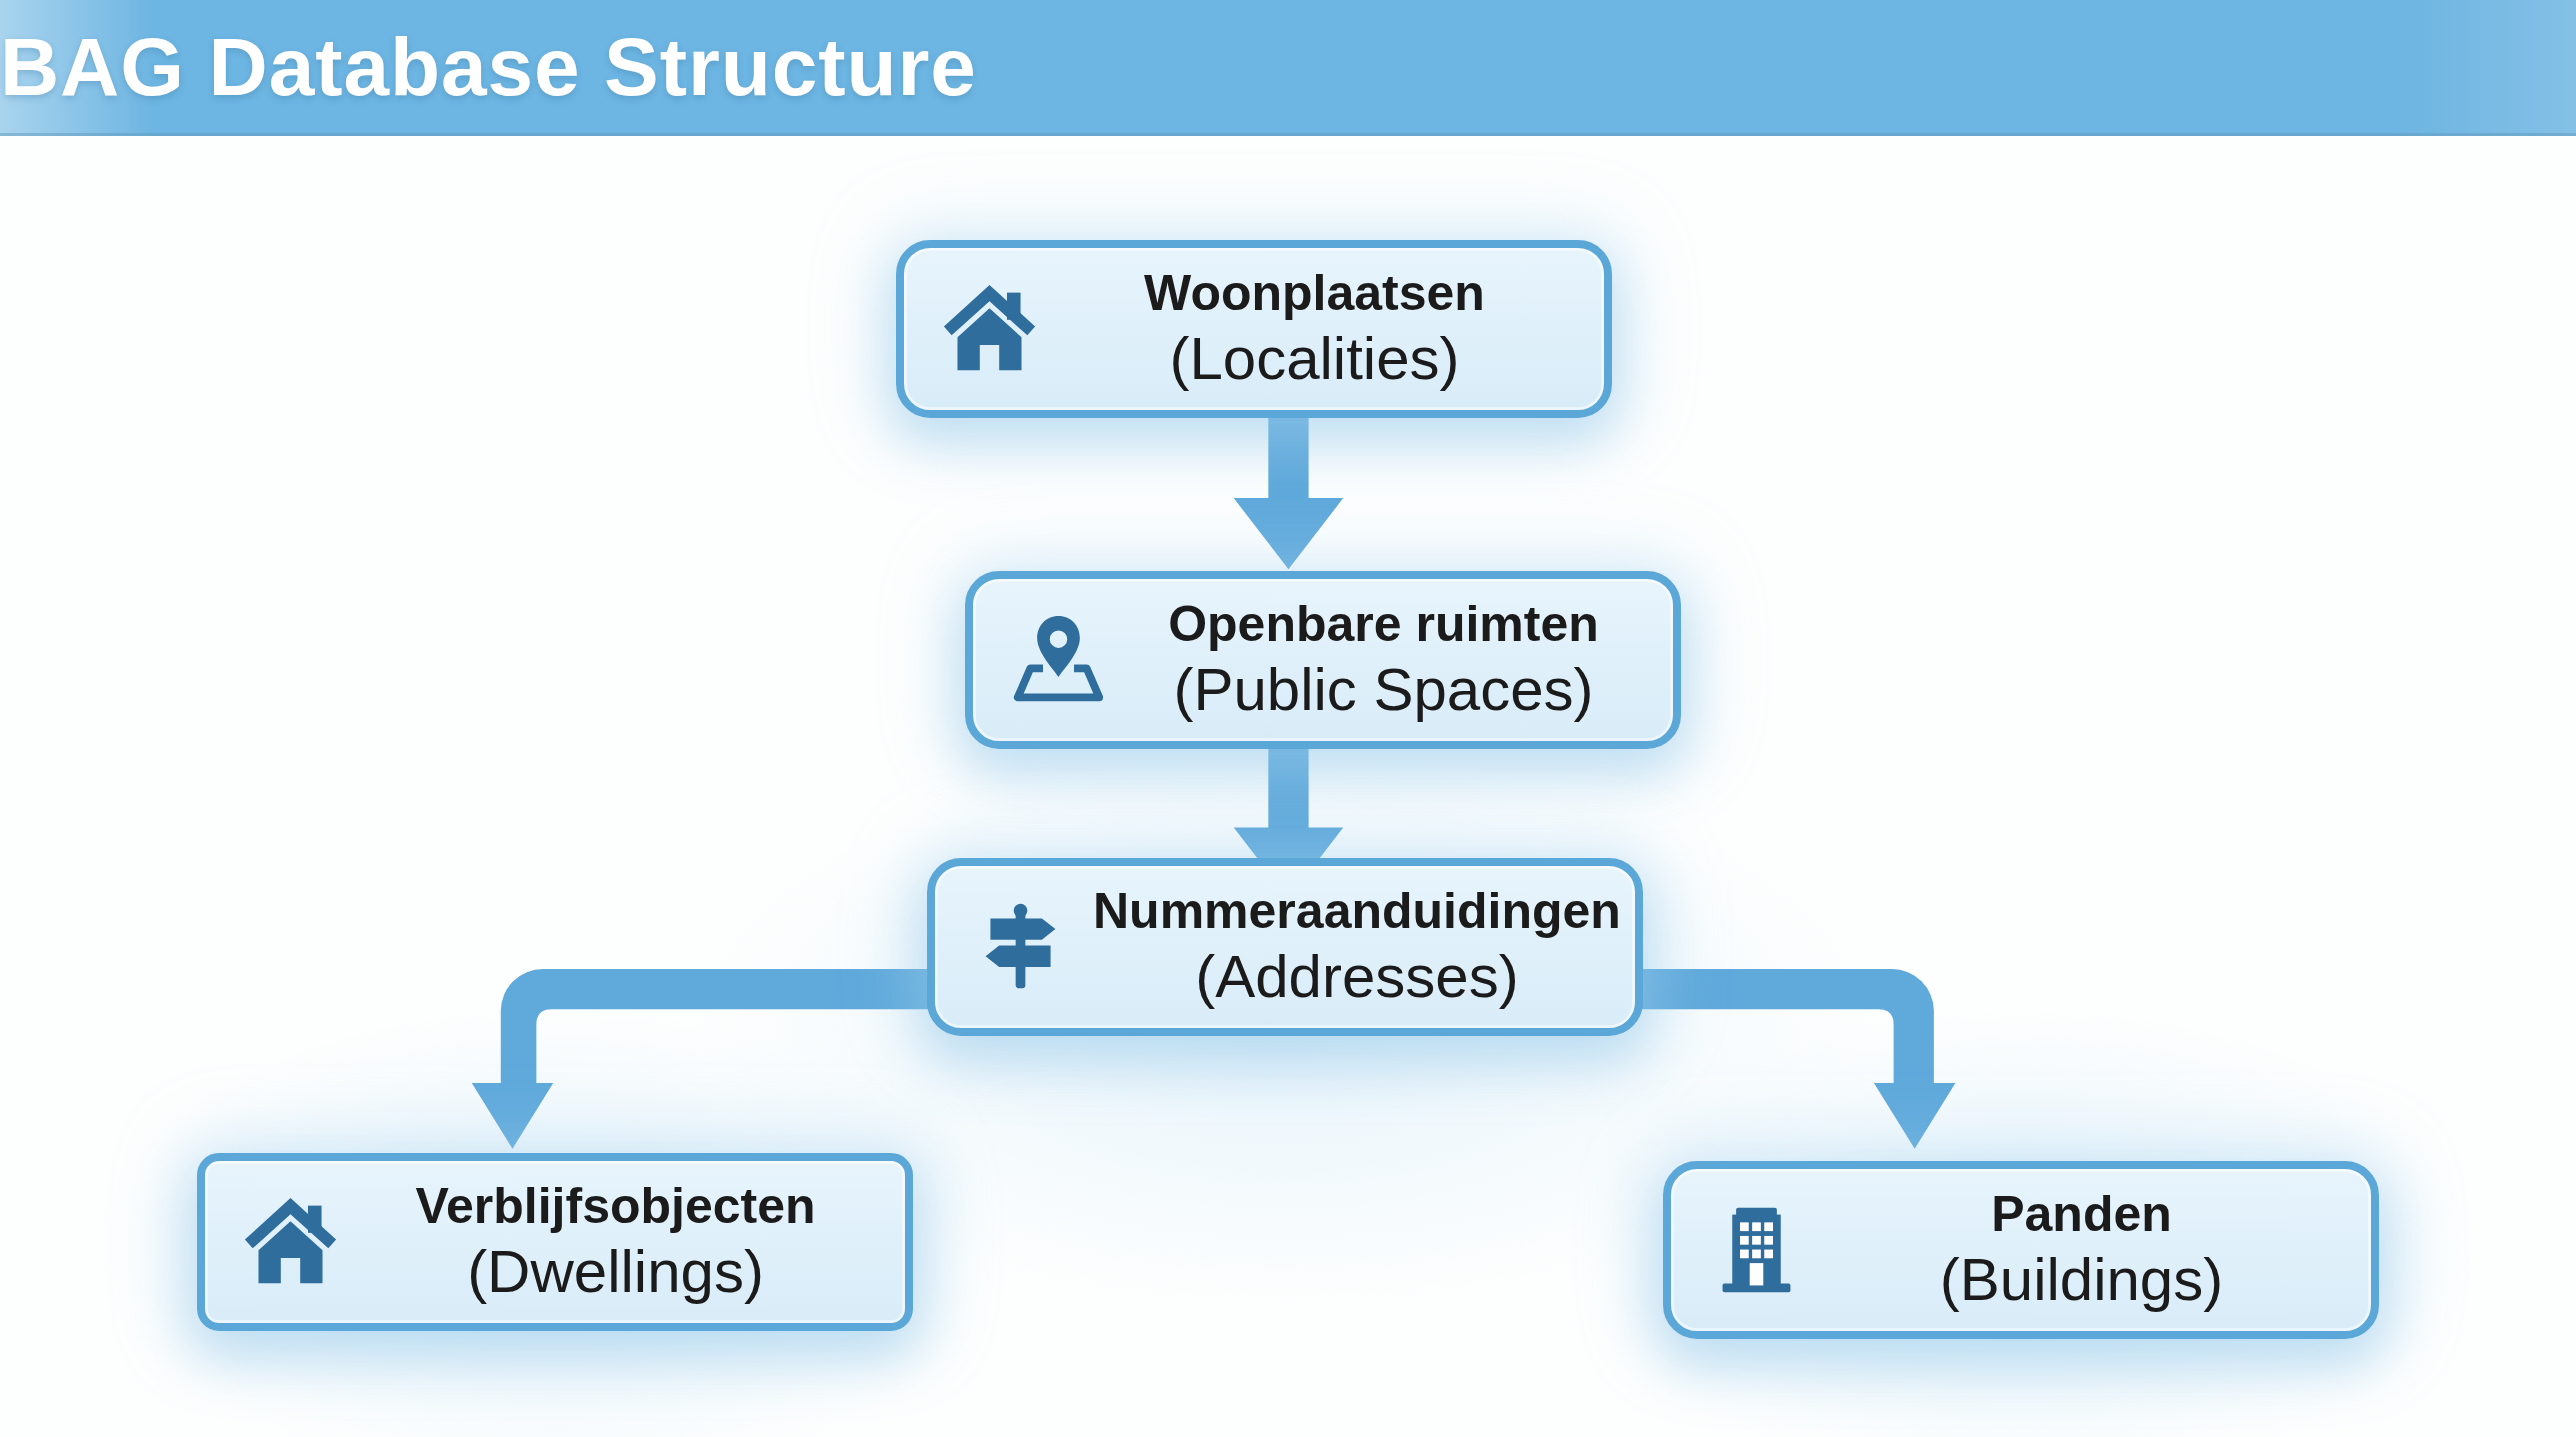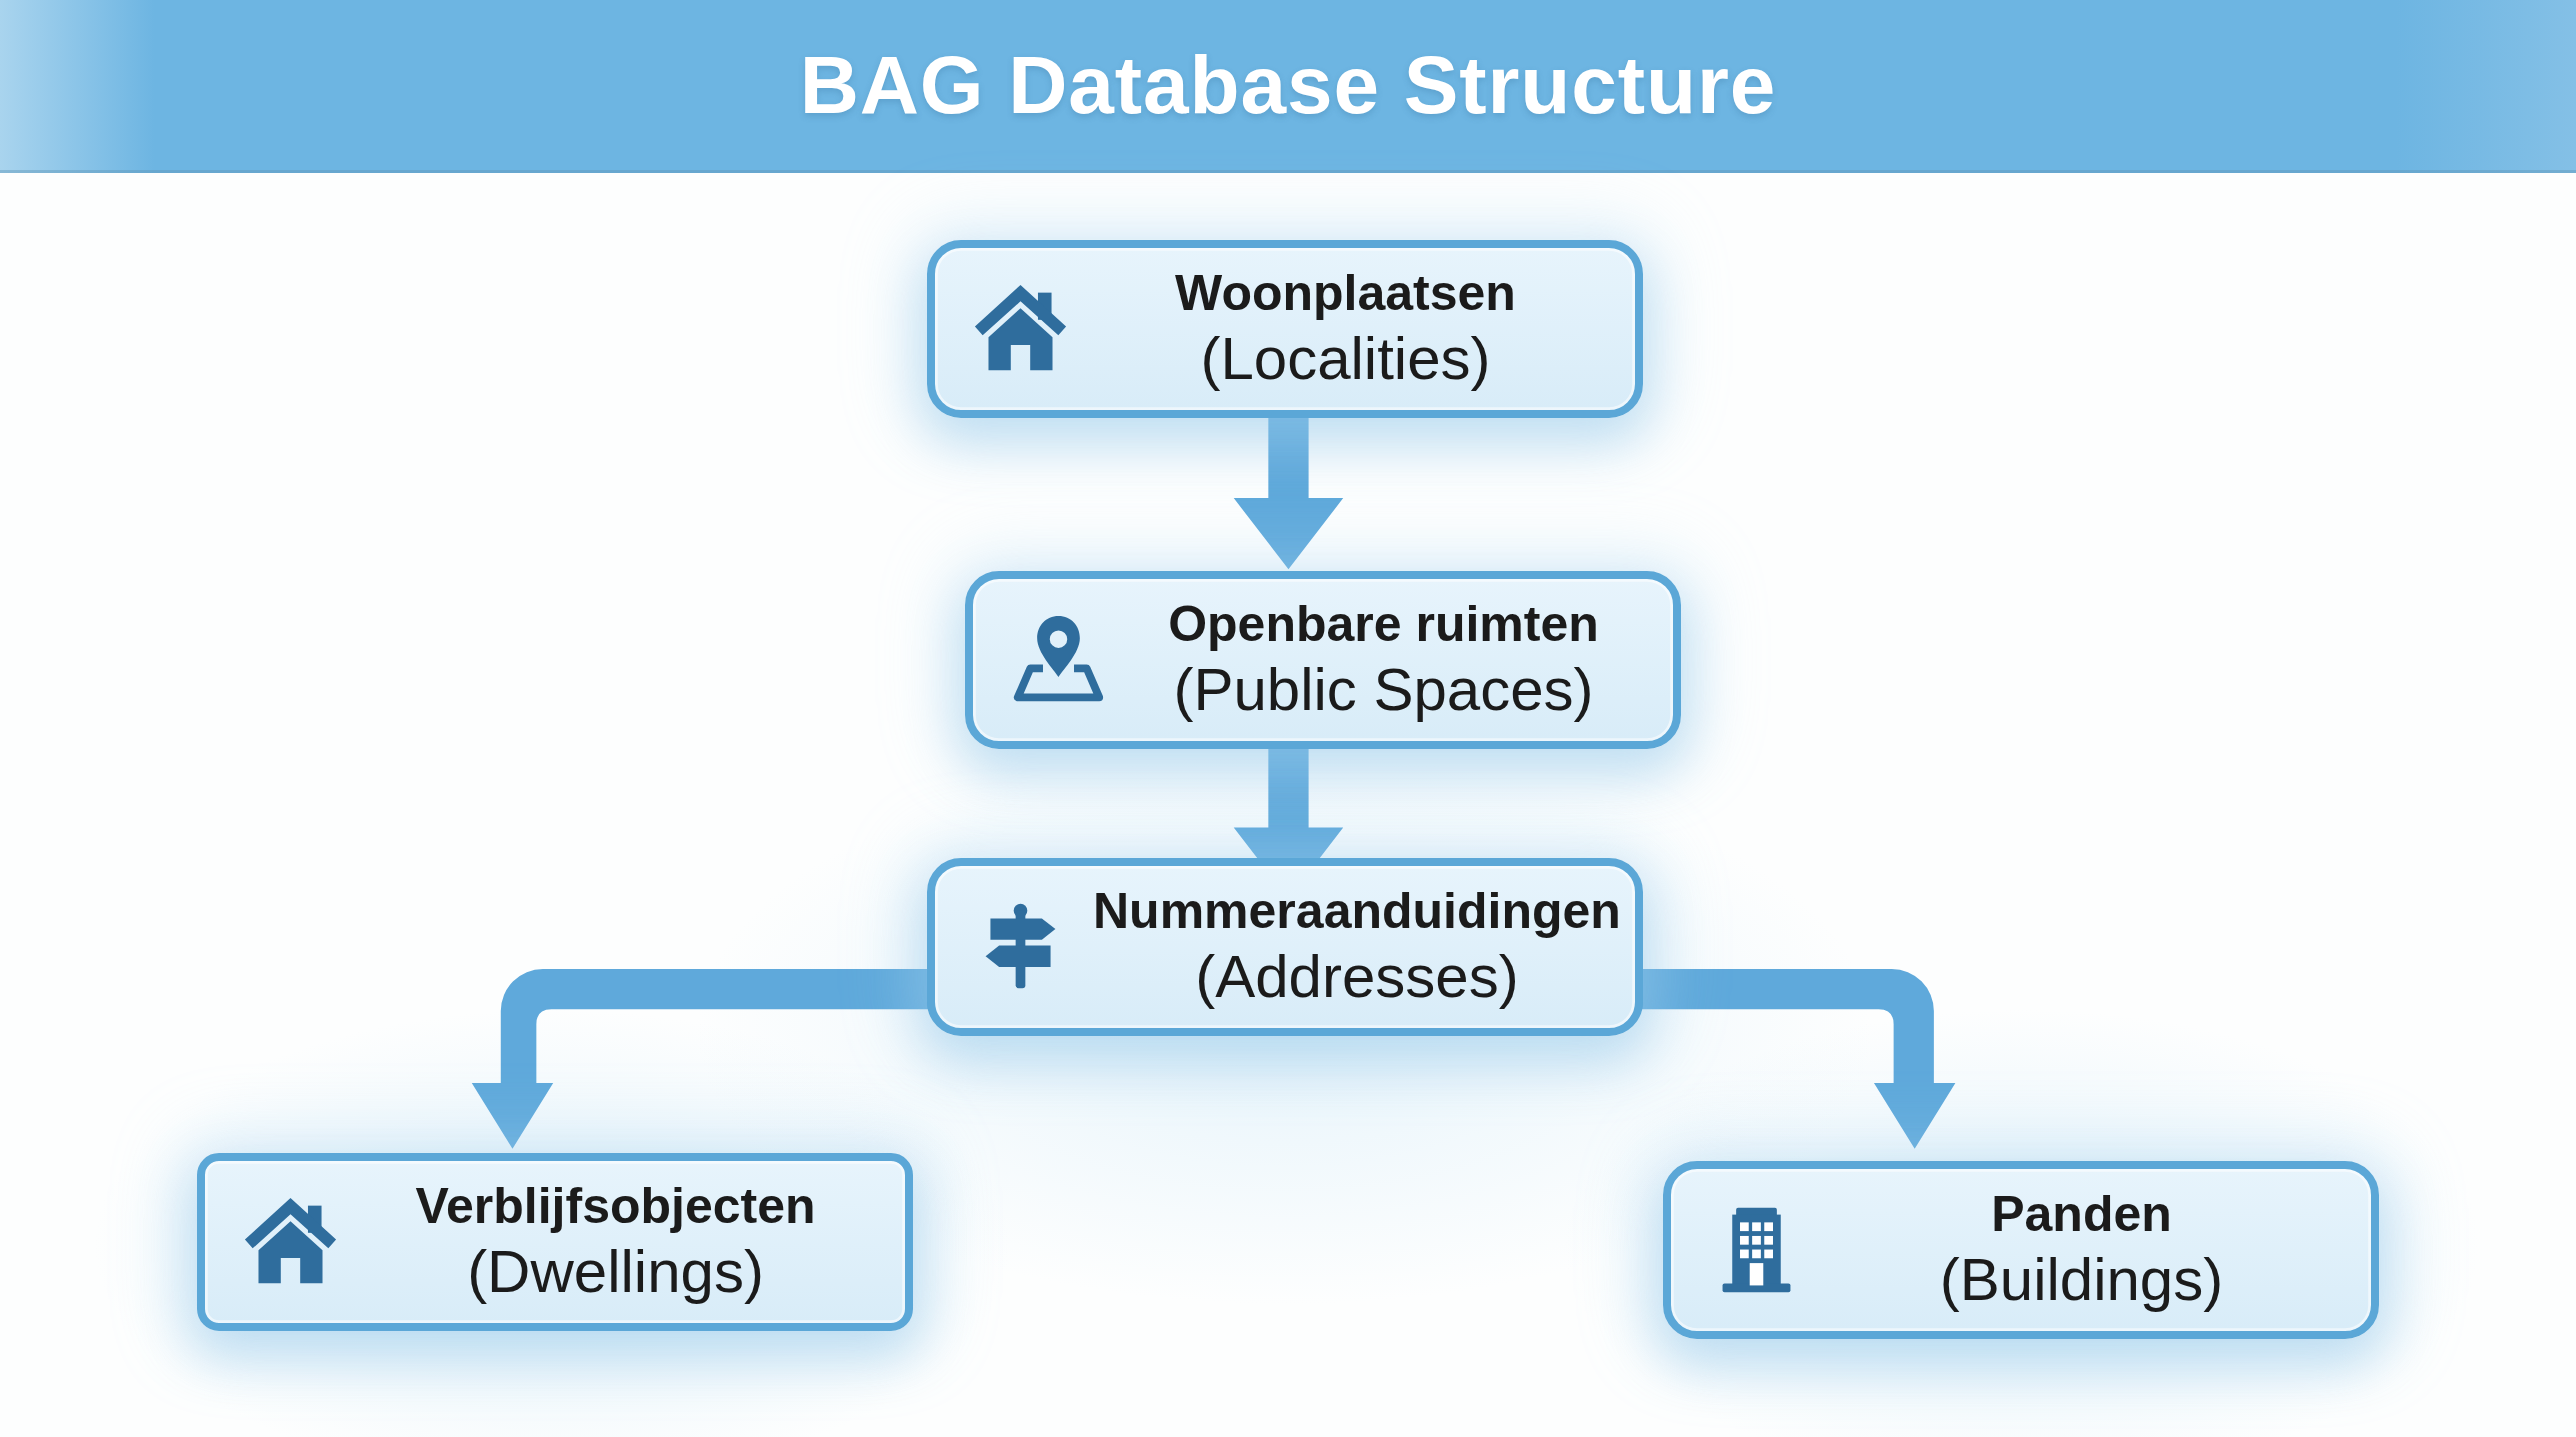--- a/index.html
+++ b/index.html
@@ -24,26 +24,26 @@
     background:
       radial-gradient(842px 393px at 1284px 1030px, rgba(190,225,245,.35), rgba(255,255,255,0) 70%),
       radial-gradient(655px 337px at 552px 1245px, rgba(190,225,245,.38), rgba(255,255,255,0) 70%),
       radial-gradient(655px 337px at 2022px 1245px, rgba(190,225,245,.38), rgba(255,255,255,0) 70%),
       #fdfefe;
   }
   .header-band{
     position:absolute;
     left:0; top:0;
     width:100%;
-    height:173px;
+    height:136px;
     background:linear-gradient(90deg, var(--header-band-edge) 0%, var(--header-band) 6%, var(--header-band) 93%, #84c0e6 100%);
     border-bottom:3.7px solid rgba(95,150,185,.45);
     display:flex;
     align-items:center;
-    justify-content:center;
+    justify-content:flex-start;
   }
   .title{
     color:var(--title-text);
     font-size:82px;
     font-weight:700;
     letter-spacing:0.9px;
     text-shadow:0 2.8px 6.6px rgba(55,115,160,.30);
   }
   .edges{
     position:absolute;
@@ -85,21 +85,21 @@
     font-weight:700;
     color:var(--label-text);
     line-height:1.22;
   }
   .sublabel{
     font-size:60px;
     font-weight:400;
     color:var(--label-text);
     line-height:1.18;
   }
-  .node-woonplaatsen      { left:927px;  top:240px;  }
+  .node-woonplaatsen      { left:896px;  top:240px;  }
   .node-openbare-ruimten  { left:927px;  top:571px;margin-left:38px;  }
   .node-nummeraanduidingen{ left:927px;  top:858px;  }
   .node-verblijfsobjecten { left:197px;  top:1153px;border-radius:22px; }
   .node-panden            { left:1663px; top:1161px; }
 </style>
 </head>
 <body>
 
 <div class="canvas">
 

